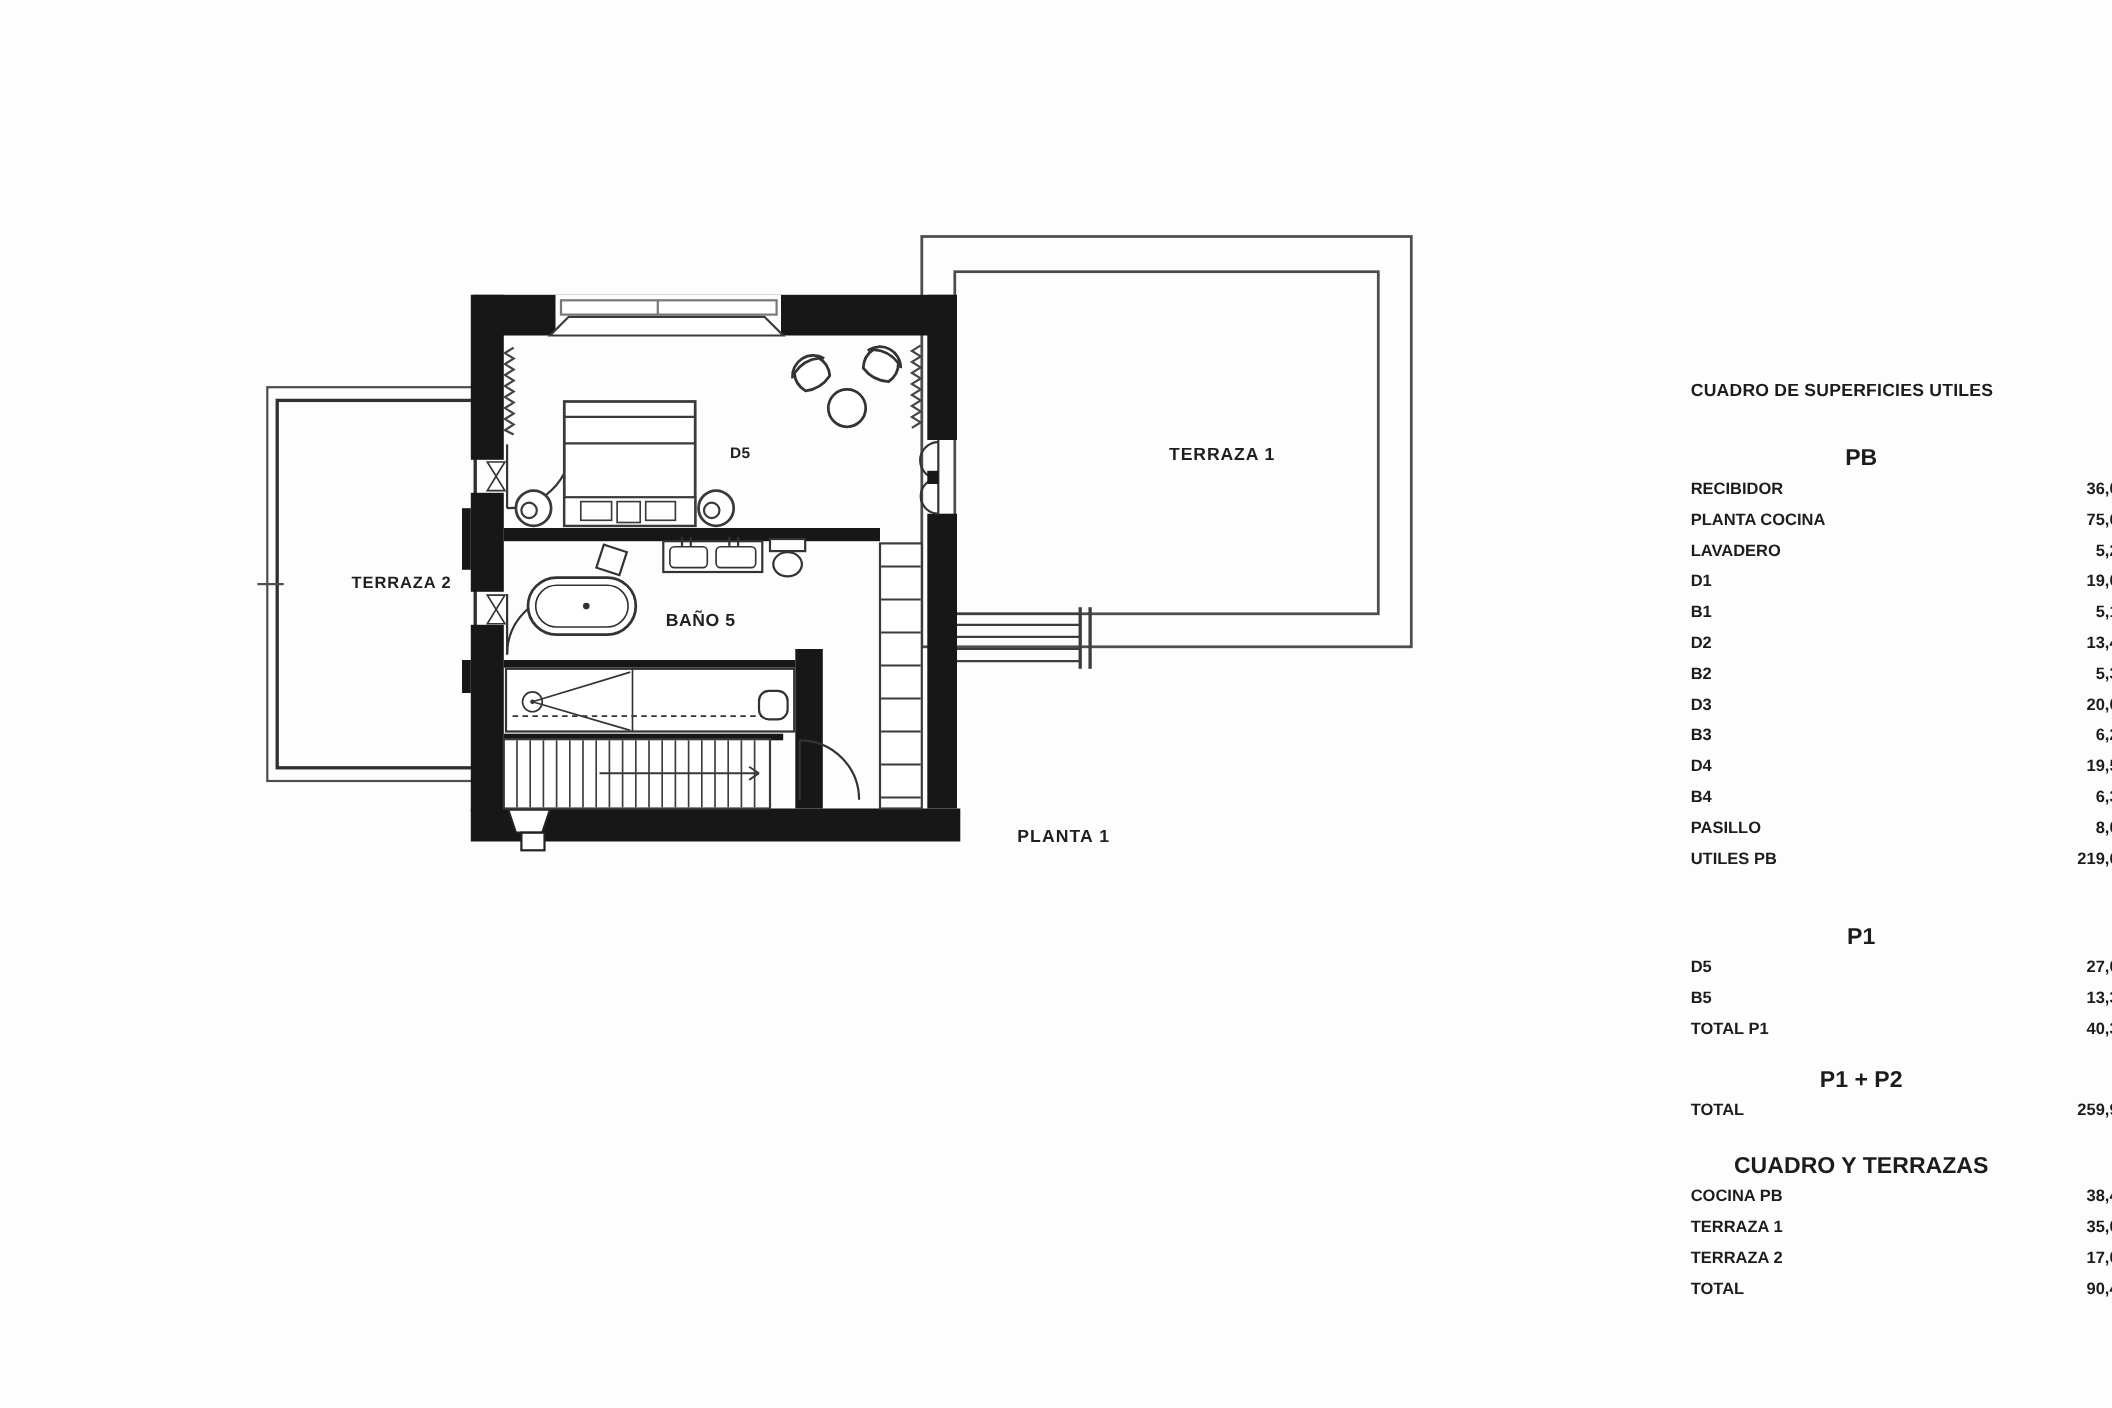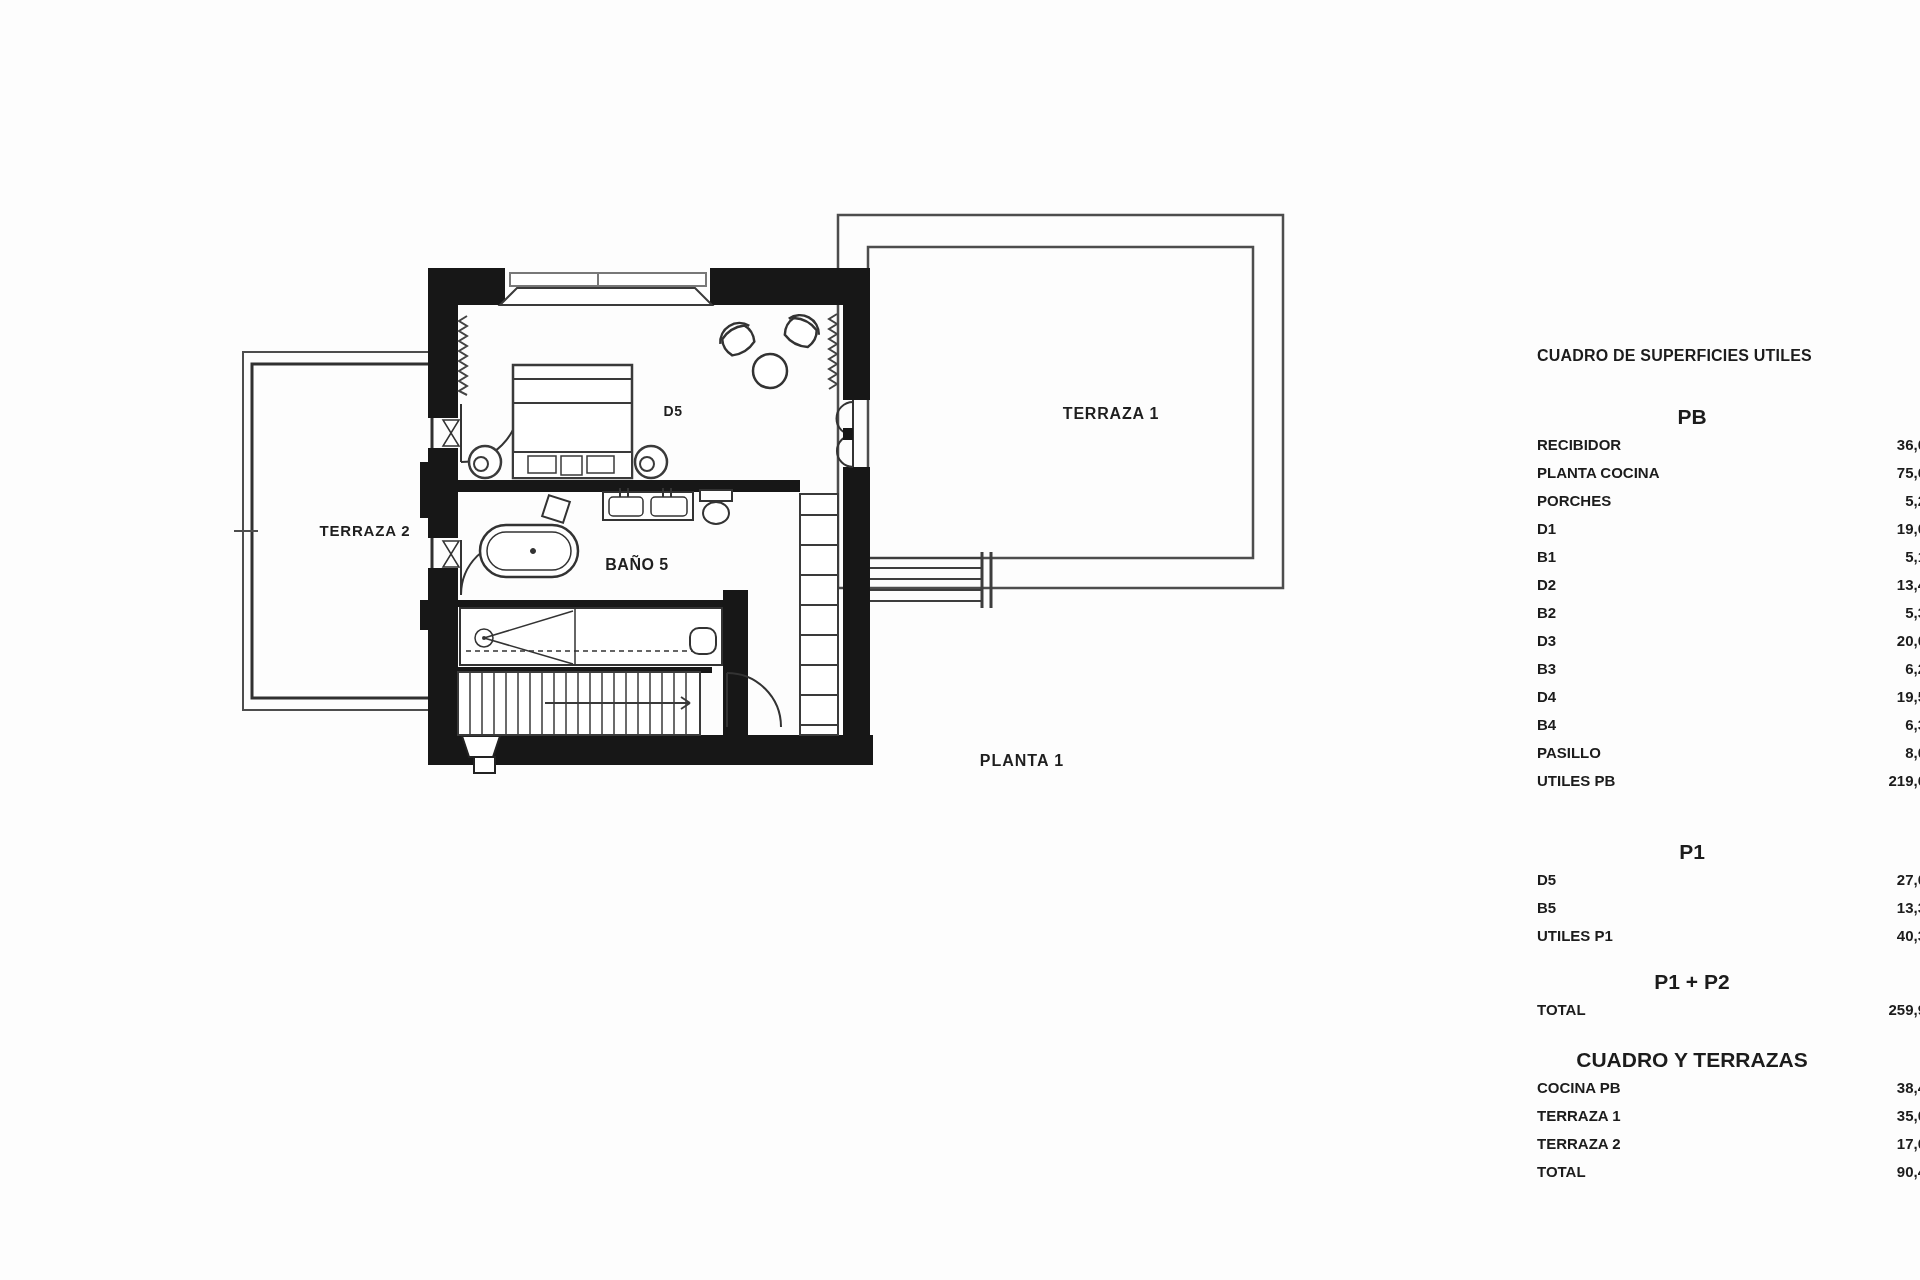--- a/index.html
+++ b/index.html
@@ -10,21 +10,21 @@
   #plan-svg{position:absolute;left:0;top:0;}
   .plan-label{
     position:absolute;transform:translate(-50%,-50%);
     font-weight:700;color:#1f1f1f;white-space:nowrap;
     font-size:16px;letter-spacing:.8px;
   }
   #label-terraza1{left:1111px;top:414px;}
   #label-terraza2{left:365px;top:530px;font-size:15px;}
   #label-d5{left:673px;top:411px;font-size:14px;letter-spacing:.5px;}
   #label-bano5{left:637px;top:565px;font-size:16px;letter-spacing:.5px;}
-  #label-planta{left:1022px;top:761px;letter-spacing:1px;}
+  #label-planta{left:967px;top:761px;letter-spacing:1px;}
 
   
   #surface-table{
     position:absolute;left:1537px;top:0;width:389px;height:1280px;
     color:#1c1c1c;font-weight:700;
   }
   #table-title{
     position:absolute;left:0;top:347px;
     font-size:16px;letter-spacing:.2px;white-space:nowrap;
   }
@@ -247,21 +247,21 @@
     <div class="sec-rows">
         <div class="trow">
           <span class="tlabel">RECIBIDOR</span>
           <span class="tvalue">36,0</span>
         </div>
         <div class="trow">
           <span class="tlabel">PLANTA COCINA</span>
           <span class="tvalue">75,6</span>
         </div>
         <div class="trow">
-          <span class="tlabel">PORCHES</span>
+          <span class="tlabel">LAVADERO</span>
           <span class="tvalue">5,2</span>
         </div>
         <div class="trow">
           <span class="tlabel">D1</span>
           <span class="tvalue">19,0</span>
         </div>
         <div class="trow">
           <span class="tlabel">B1</span>
           <span class="tvalue">5,1</span>
         </div>
@@ -304,21 +304,21 @@
     <div class="sec-rows">
         <div class="trow">
           <span class="tlabel">D5</span>
           <span class="tvalue">27,0</span>
         </div>
         <div class="trow">
           <span class="tlabel">B5</span>
           <span class="tvalue">13,3</span>
         </div>
         <div class="trow" style="font-weight: 800;">
-          <span class="tlabel">UTILES  P1</span>
+          <span class="tlabel">TOTAL  P1</span>
           <span class="tvalue">40,3</span>
         </div>
       </div>
   </div>
   <div class="t-section" id="sec-2">
     <div class="sec-header">P1 + P2</div>
     <div class="sec-rows">
         <div class="trow" style="font-weight: 800;">
           <span class="tlabel">TOTAL</span>
           <span class="tvalue">259,9</span>

